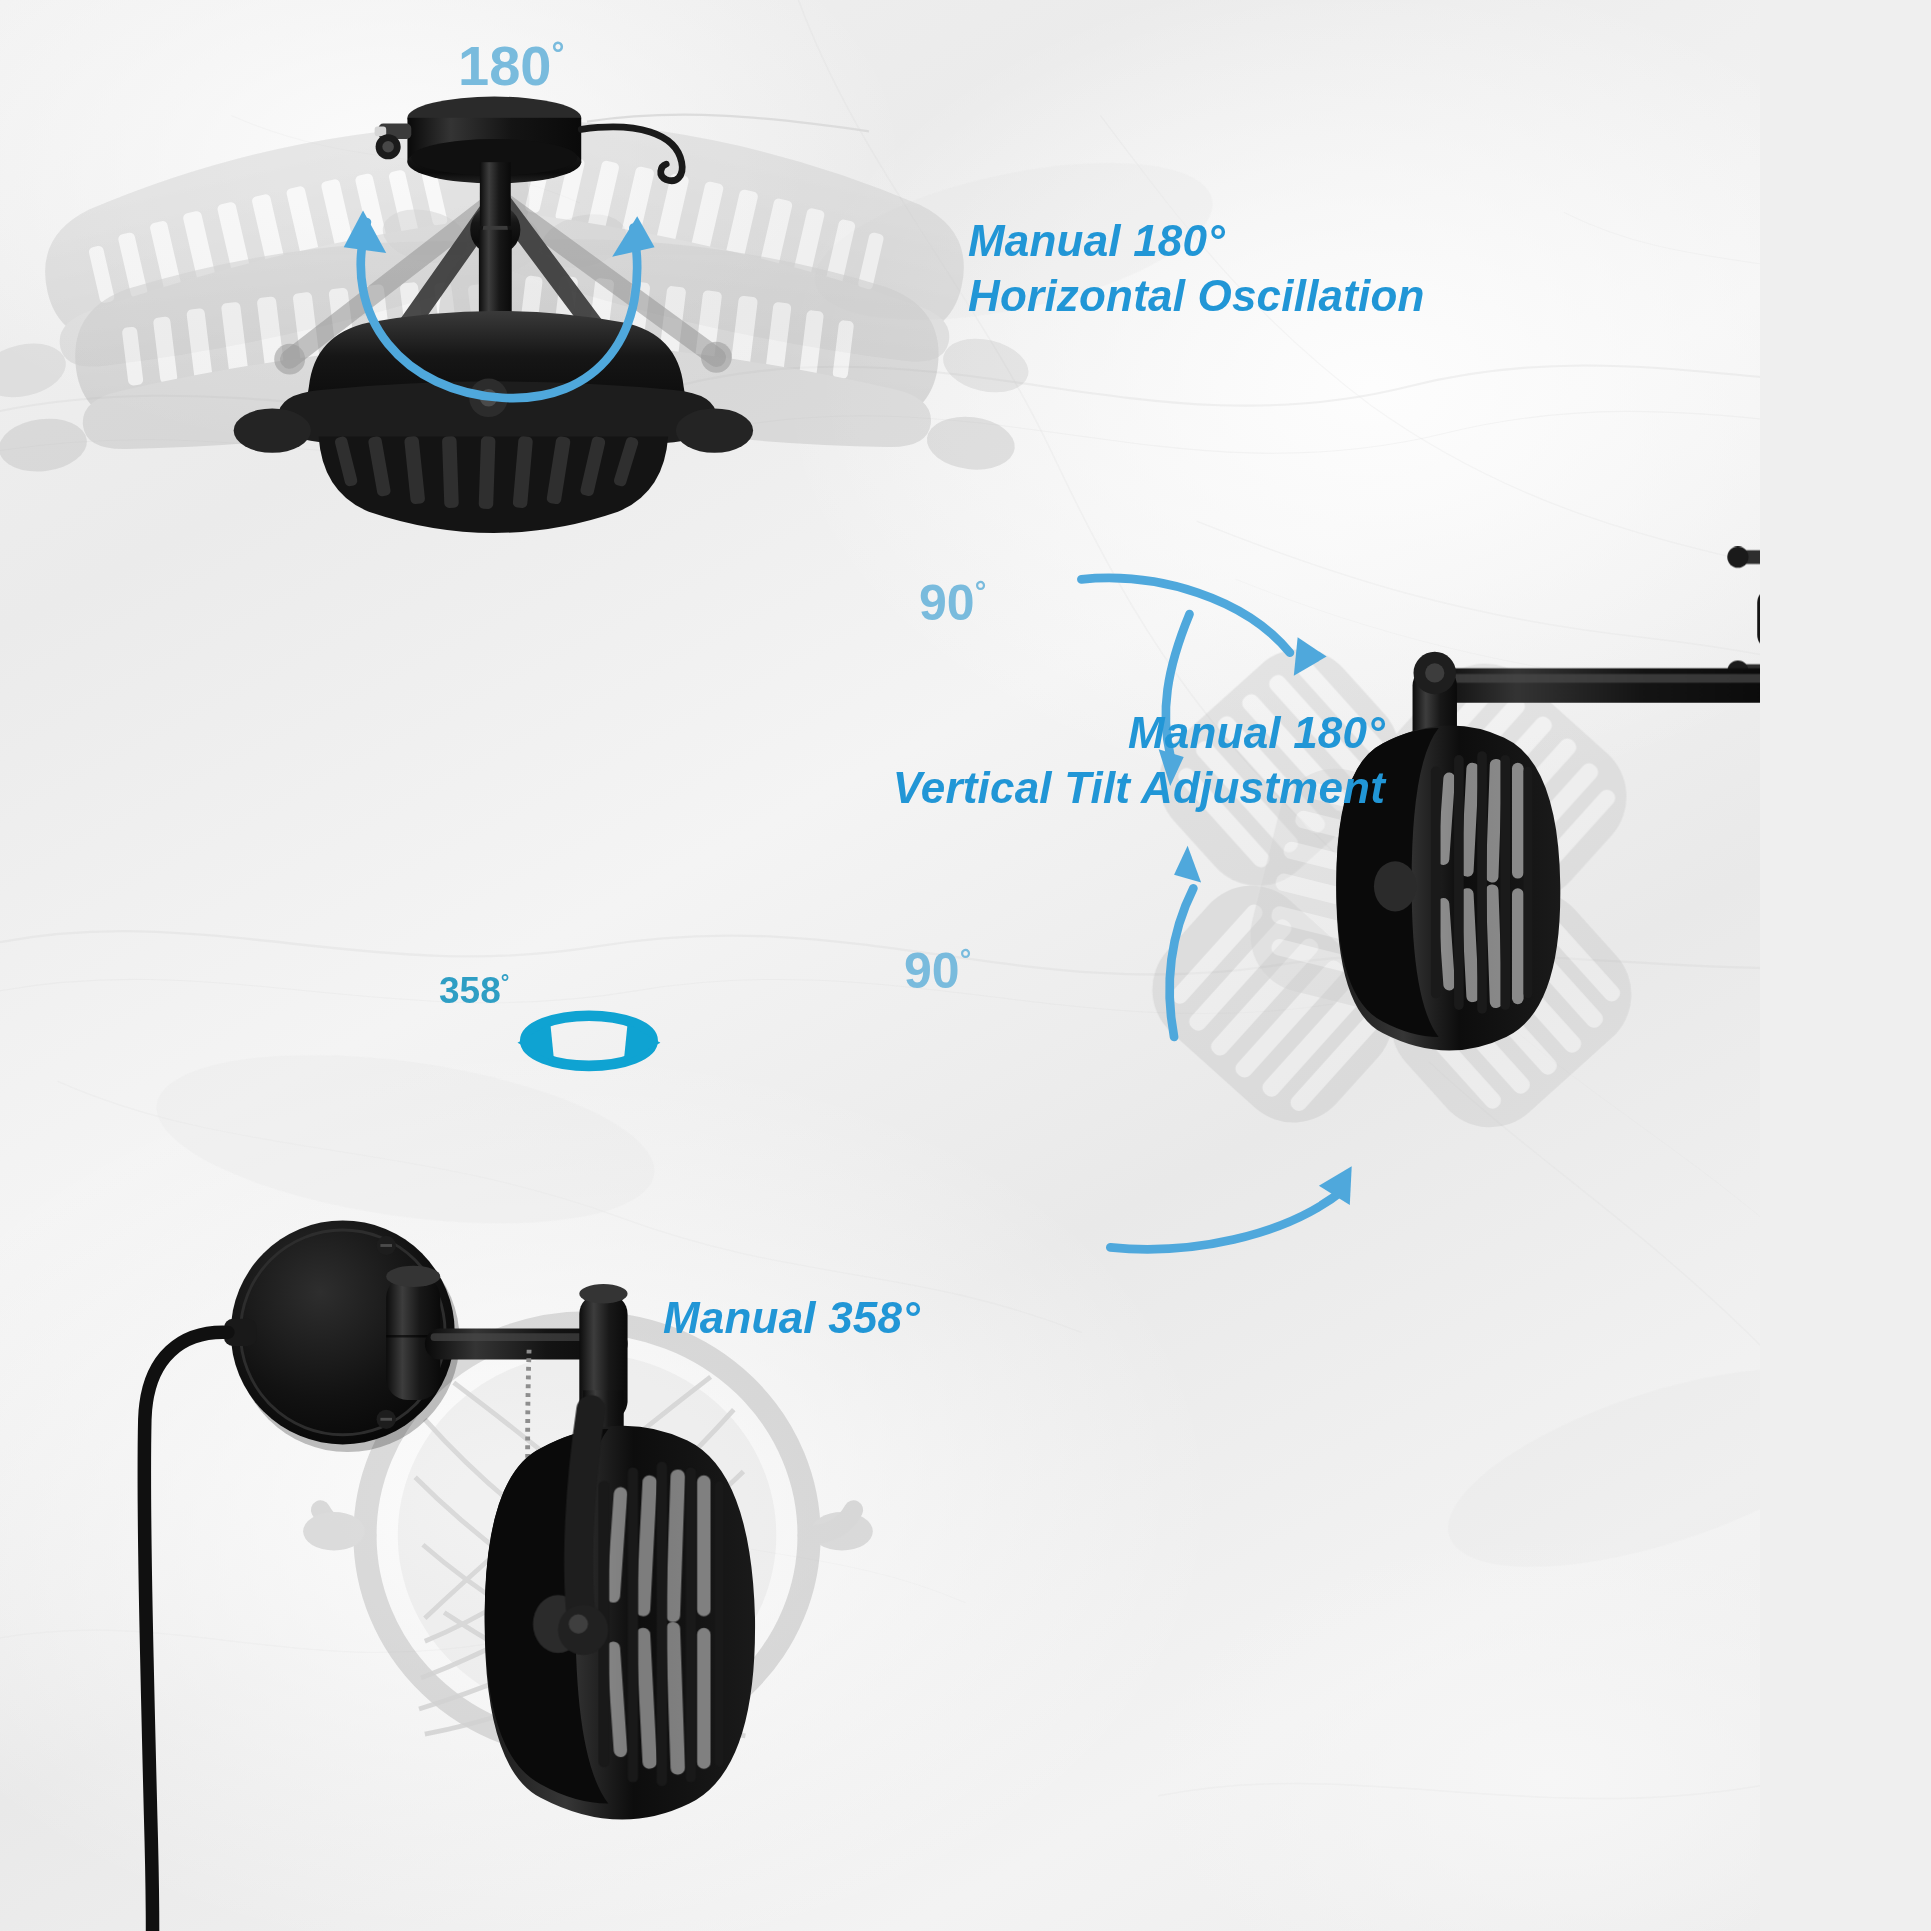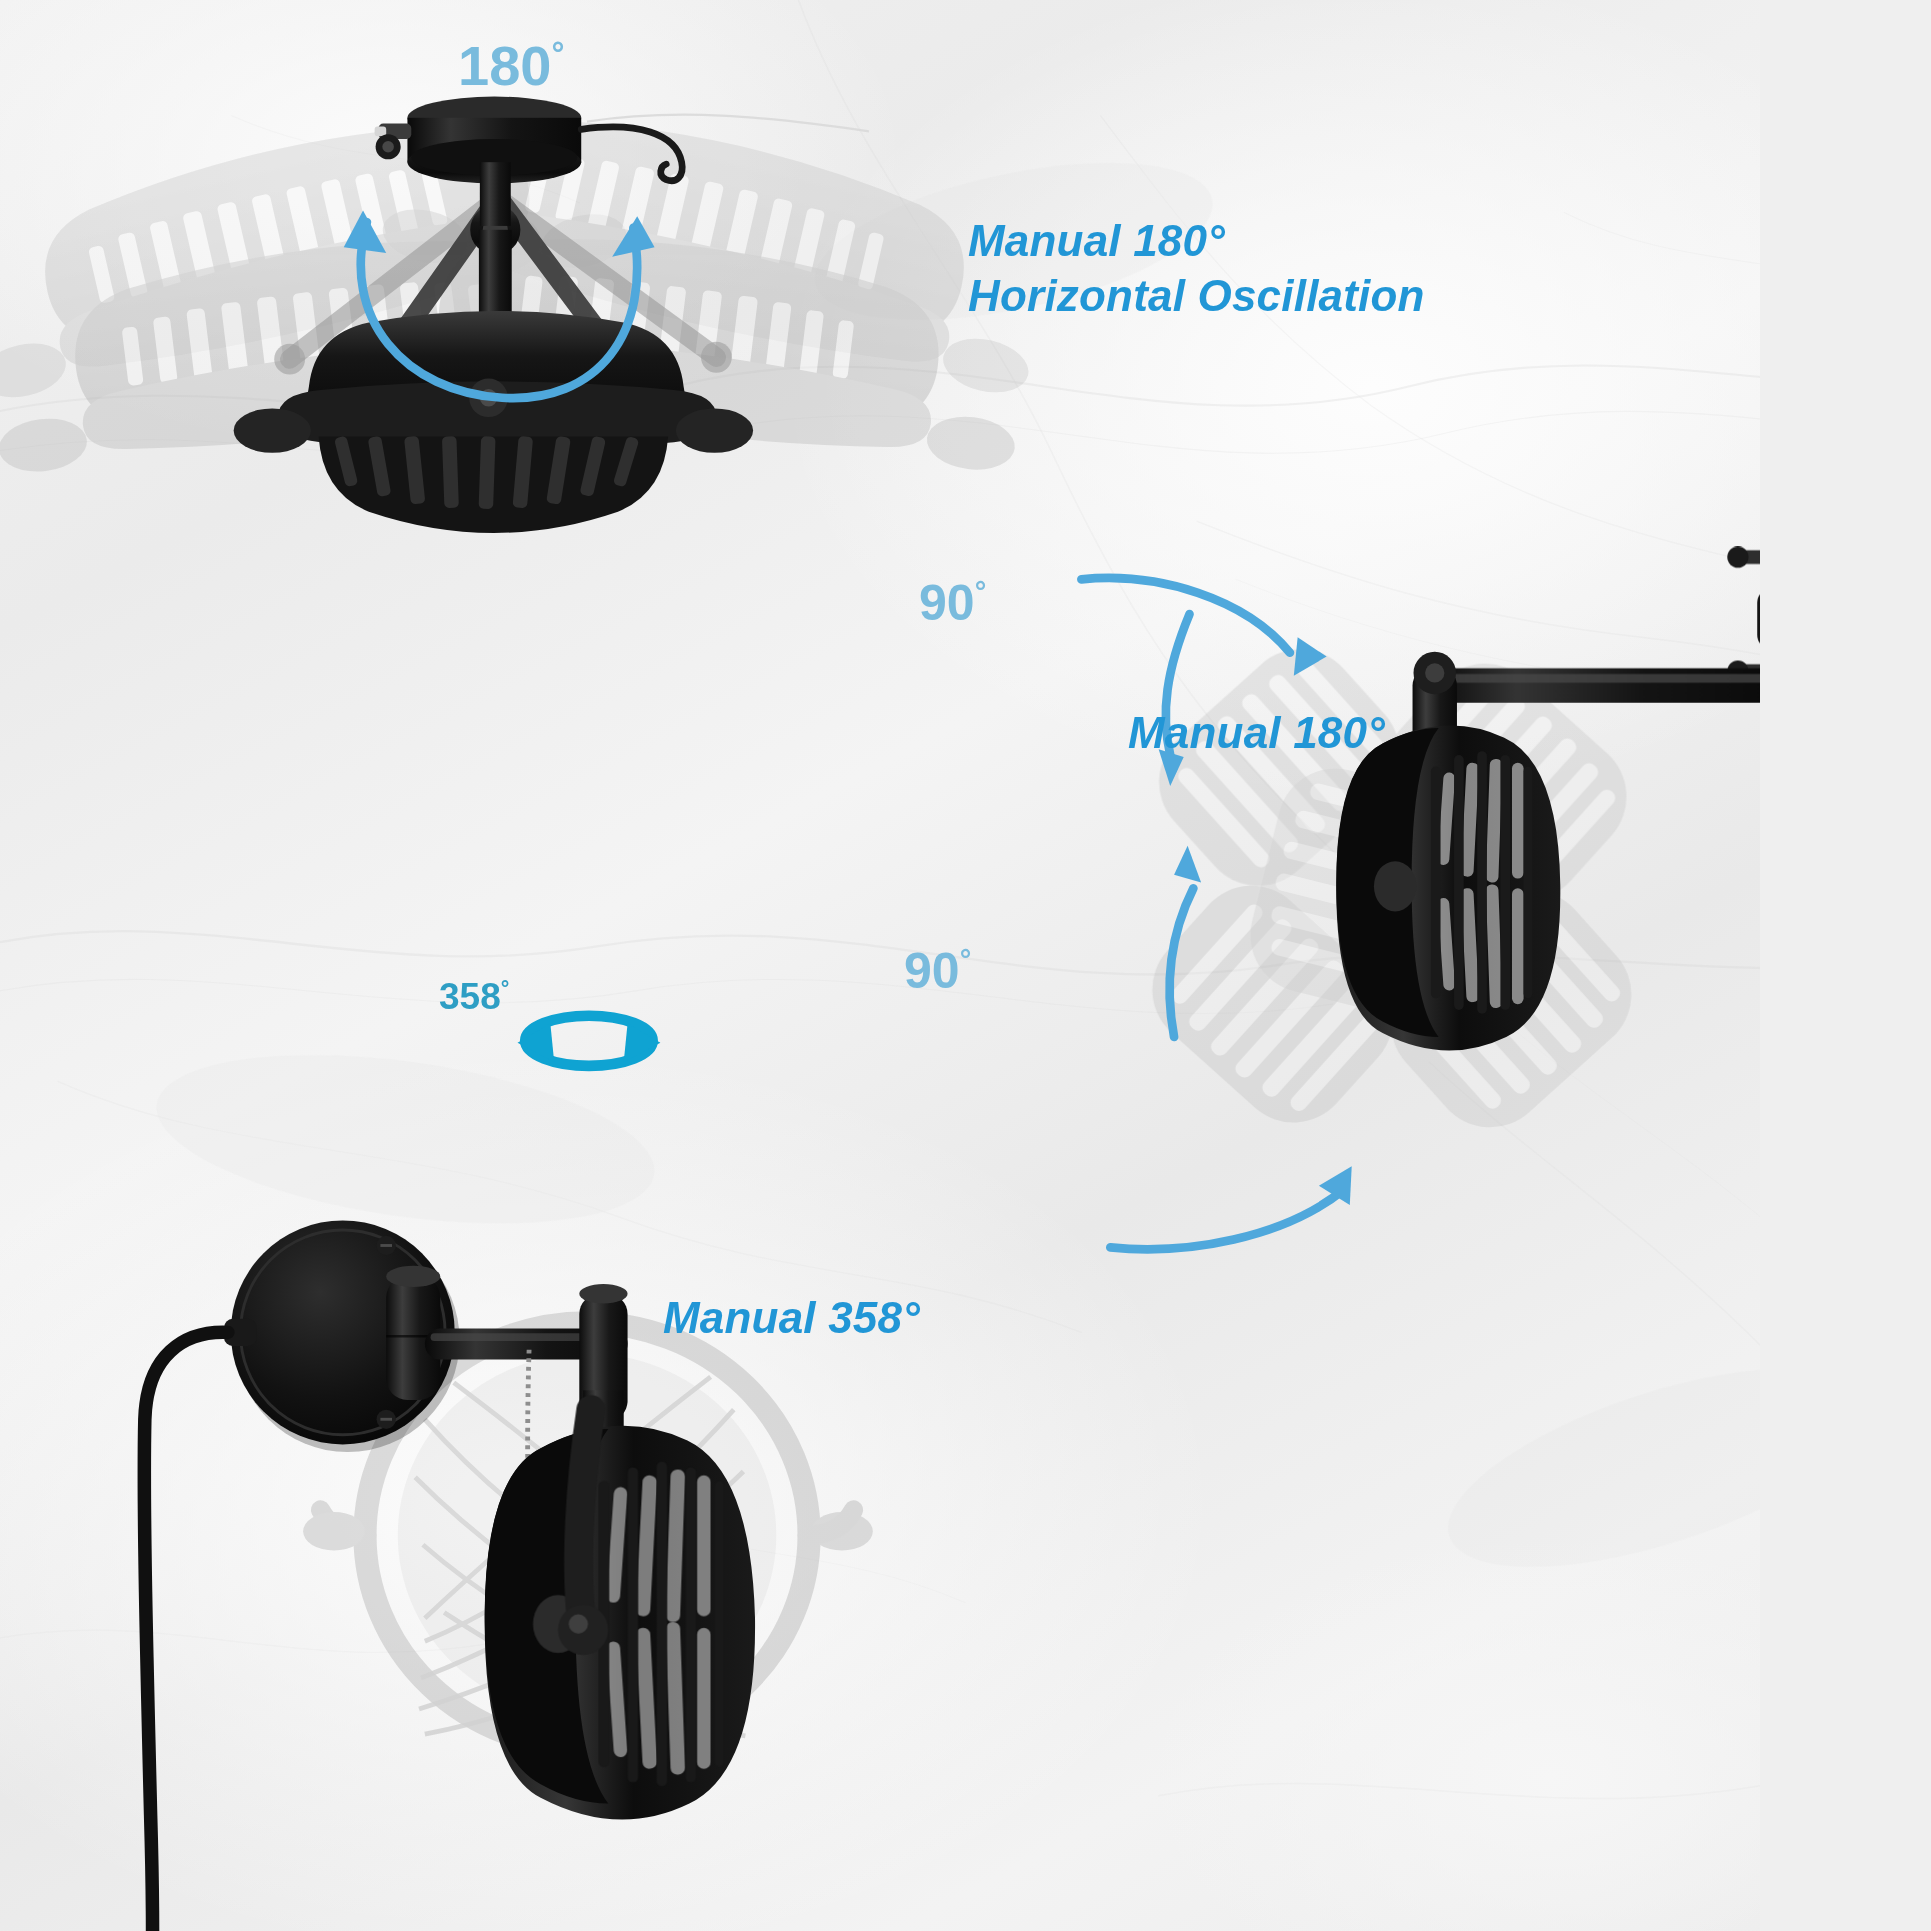--- a/index.html
+++ b/index.html
@@ -26,21 +26,21 @@
   .caption .ln{display:block;white-space:nowrap;font-style:italic;}
   #cap-osc{left:968px;top:214px;font-size:44px;text-align:left;}
   #cap-tilt{left:477px;top:706px;width:908px;font-size:44px;text-align:right;}
   #cap-rot{left:663px;top:1291px;font-size:44px;text-align:left;}
 
   .deglabel{position:absolute;color:#79bbdd;font-weight:bold;white-space:nowrap;}
   .deglabel .deg{font-size:.58em;vertical-align:super;font-weight:bold;}
   #deg-180{left:458px;top:33px;font-size:56px;}
   #deg-90-top{left:919px;top:574px;font-size:50px;}
   #deg-90-bot{left:904px;top:942px;font-size:50px;}
-  #deg-358{left:439px;top:970px;font-size:37px;color:#2e9ec4;margin-top:6px;}
+  #deg-358{left:439px;top:970px;font-size:37px;color:#2e9ec4;}
 
   svg{display:block;}
   .lyr{position:absolute;left:0;top:0;width:1931px;height:1931px;pointer-events:none;}
 </style>
 </head>
 <body>
 
 <div id="stage">
 
   <div class="bg"></div>
@@ -333,20 +333,21 @@
 
   <div class="deglabel" id="deg-90-top">
     <span>90</span><span class="deg">°</span>
   </div>
   <div class="deglabel" id="deg-90-bot">
     <span>90</span><span class="deg">°</span>
   </div>
 
   <div class="caption" id="cap-tilt">
     <span class="ln">Manual 180°</span>
+    <span class="ln">Vertical Tilt Adjustment</span>
   </div>
 
   <svg class="lyr" viewBox="0 0 2000 2000">
     <defs>
       <radialGradient id="plateG" cx="40%" cy="32%" r="78%">
         <stop offset="0" stop-color="#2e2e2e"></stop>
           <stop offset=".6" stop-color="#121212"></stop>
         <stop offset="1" stop-color="#050505"></stop>
       </radialGradient>
     </defs>

